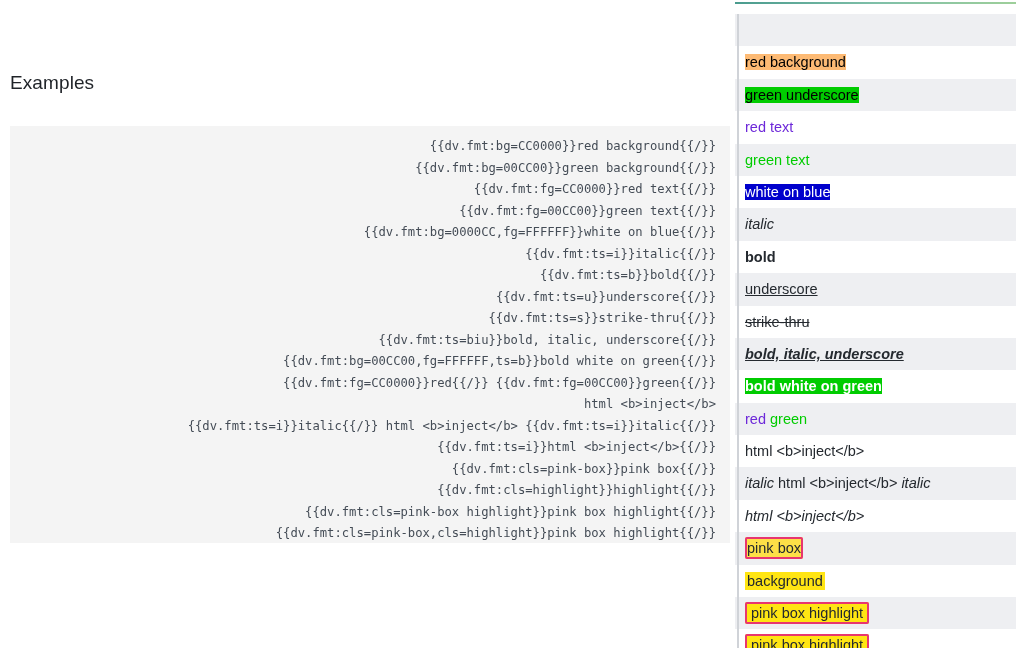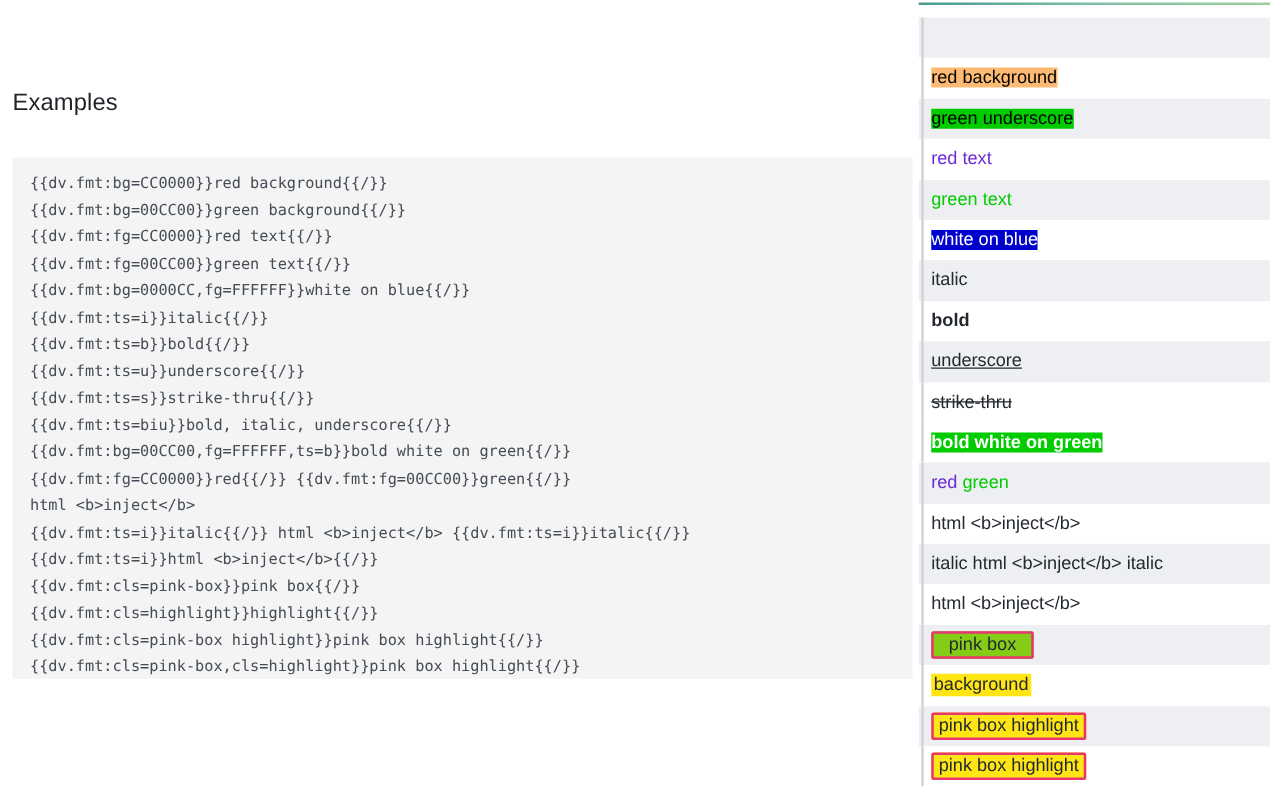--- a/index.html
+++ b/index.html
@@ -18,20 +18,21 @@
   }
 
   
   #left-column {
     position: absolute;
     left: 0;
     top: 0;
     width: 735px;
     height: 484px;
     box-sizing: border-box;
+    text-align: right;
   }
 
   #page-title {
     position: absolute;
     left: 10px;
     top: 72px;
     font-size: 19px;
     font-weight: 400;
     color: #1f2328;
     letter-spacing: 0.1px;
@@ -115,32 +116,32 @@
   }
 
   .out-row .seg { display: inline; }
 
   
   .f-bg-red    { background: #fdba74; color: #000000; }
   .f-bg-green  { background: #00cc00; color: #000000; }
   .f-fg-red    { color: #6d28d9; }
   .f-fg-green  { color: #00cc00; }
   .f-blue      { background: #0000cc; color: #ffffff; }
-  .f-italic    { }
+  .f-italic    { font-style: italic; }
   .f-bold      { font-weight: 700; }
   .f-under     { text-decoration: underline; }
   .f-strike    { text-decoration: line-through; }
   .f-biu       { font-weight: 700; font-style: italic; text-decoration: underline; }
   .f-bwg       { background: #00cc00; color: #ffffff; font-weight: 700; margin-top: 44px; }
 
   .f-pink-box {
     border: 2px solid #e8366f;
-    padding: 1px 12px;
+    padding: 1px 0;
     border-radius: 2px;
-    background: #84cc16;
+    background: #fde047;
   }
   .f-highlight {
     background: #ffe513;
     color: #24292f;
     padding: 1px 2px;
   }
   .f-pink-box.f-highlight {
     background: #ffe513;
     padding: 1px 4px;
   }
@@ -161,20 +162,21 @@
       <div class="out-row zebra"></div>
       <div class="out-row"><span class="seg f-bg-red">red background</span></div>
       <div class="out-row zebra"><span class="seg f-bg-green">green underscore</span></div>
       <div class="out-row"><span class="seg f-fg-red">red text</span></div>
       <div class="out-row zebra"><span class="seg f-fg-green">green text</span></div>
       <div class="out-row"><span class="seg f-blue">white on blue</span></div>
       <div class="out-row zebra"><span class="seg f-italic">italic</span></div>
       <div class="out-row"><span class="seg f-bold">bold</span></div>
       <div class="out-row zebra"><span class="seg f-under">underscore</span></div>
       <div class="out-row"><span class="seg f-strike">strike-thru</span></div>
+      <div class="out-row zebra"><span class="seg f-biu">bold, italic, underscore</span></div>
       <div class="out-row"><span class="seg f-bwg">bold white on green</span></div>
       <div class="out-row zebra"><span class="seg f-fg-red">red</span> <span class="seg f-fg-green">green</span></div>
       <div class="out-row"><span class="seg ">html &lt;b&gt;inject&lt;/b&gt;</span></div>
       <div class="out-row zebra"><span class="seg f-italic">italic</span><span class="seg"> html &lt;b&gt;inject&lt;/b&gt; </span><span class="seg f-italic">italic</span></div>
       <div class="out-row"><span class="seg f-italic">html &lt;b&gt;inject&lt;/b&gt;</span></div>
       <div class="out-row zebra"><span class="seg f-pink-box">pink box</span></div>
       <div class="out-row"><span class="seg f-highlight">background</span></div>
       <div class="out-row zebra"><span class="seg f-pink-box f-highlight">pink box highlight</span></div>
       <div class="out-row"><span class="seg f-pink-box f-highlight">pink box highlight</span></div>
     </div>

